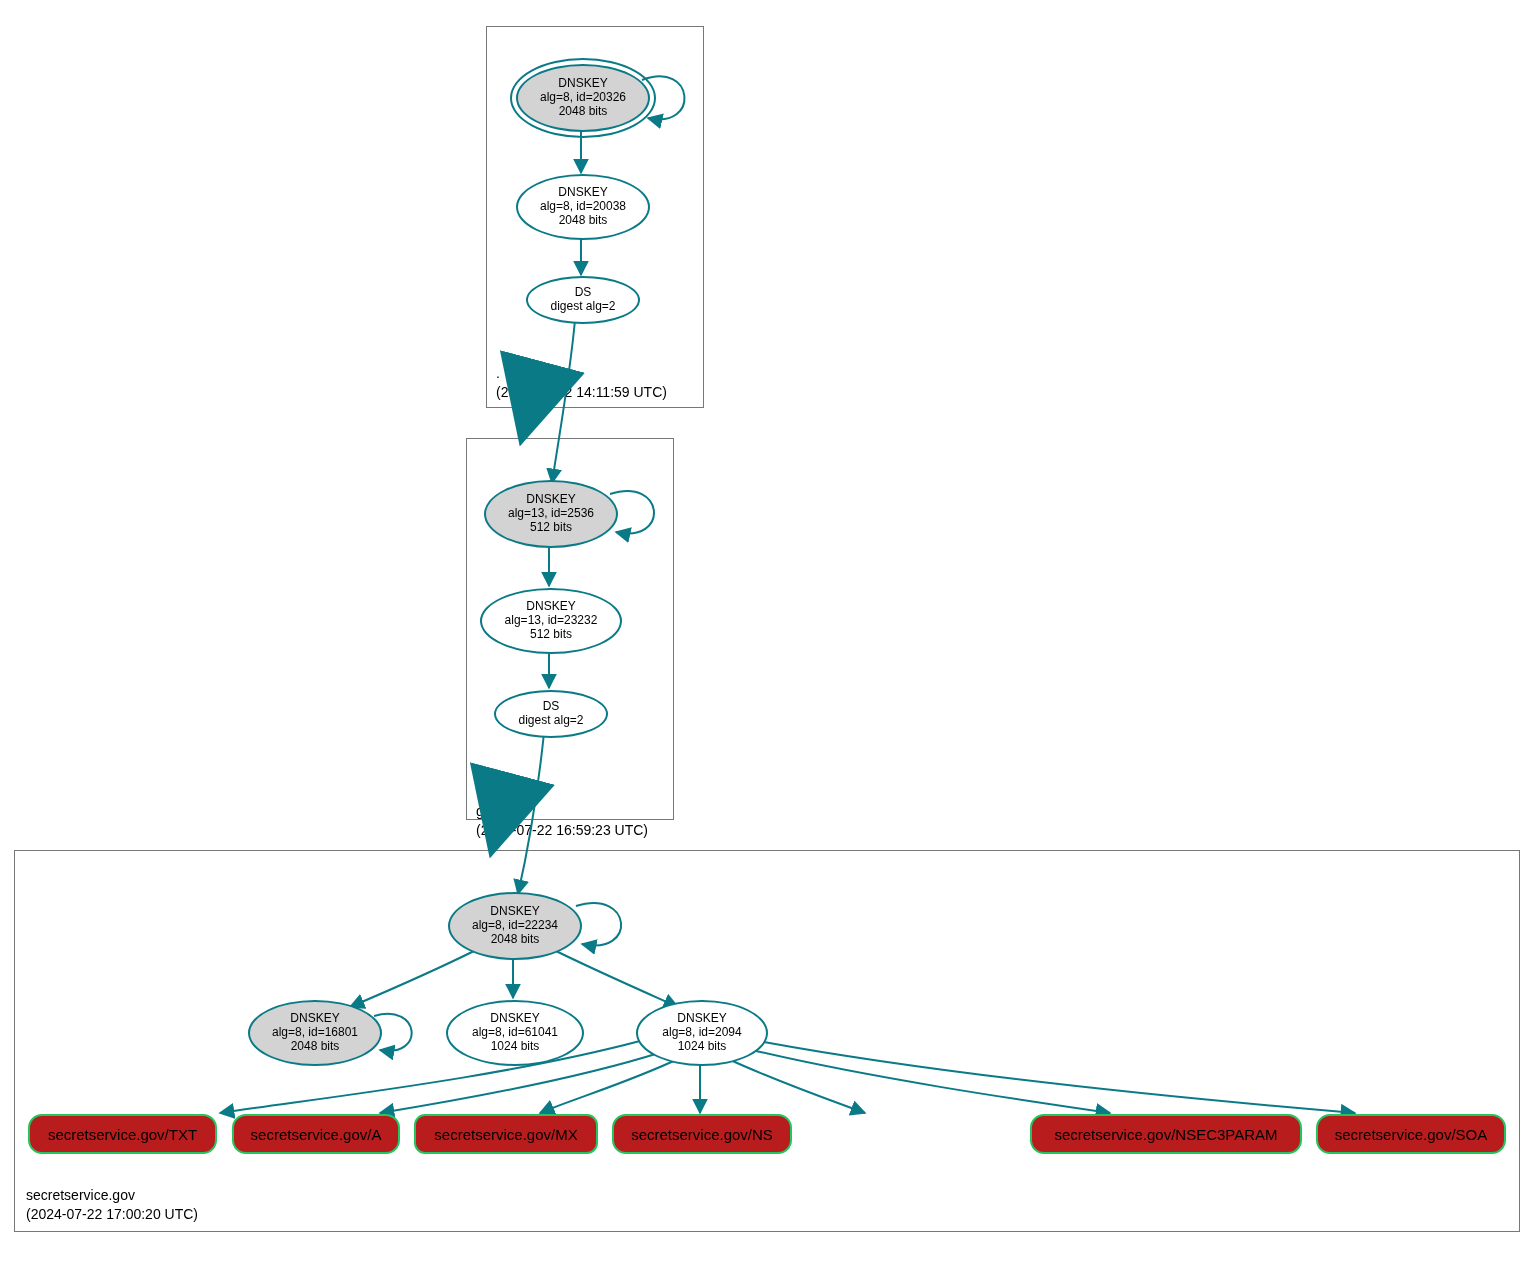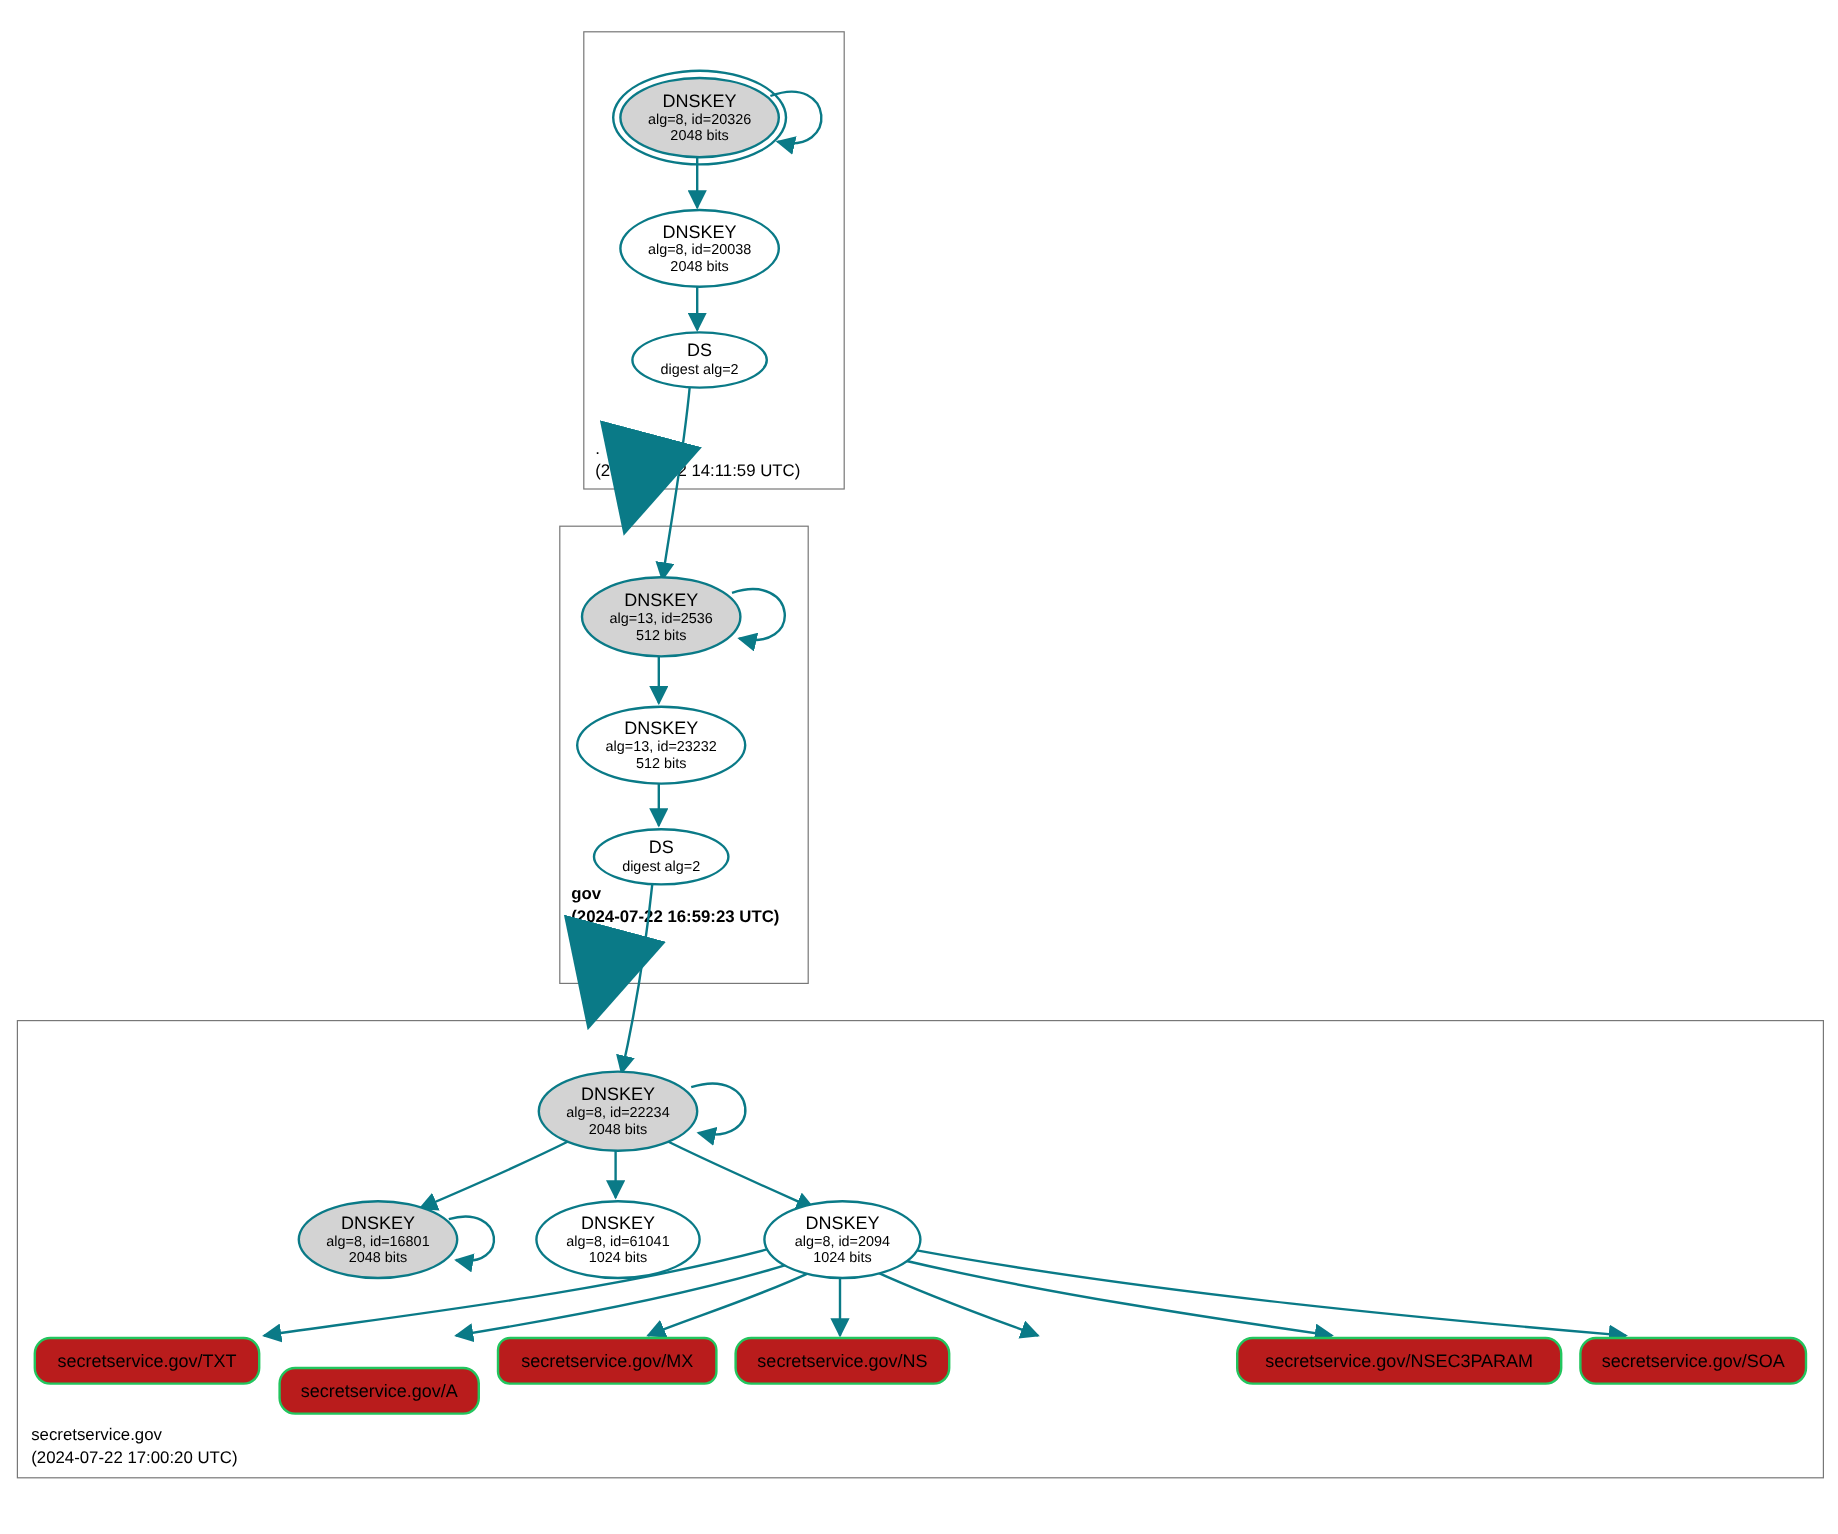--- a/index.html
+++ b/index.html
@@ -41,21 +41,21 @@
     border-radius: 50%;
     display: flex;
     flex-direction: column;
     align-items: center;
     justify-content: center;
     text-align: center;
     line-height: 1.15;
     background: #ffffff;
   }
   .node.grey { background: #d3d3d3; }
-  .node .title { font-size: 15px; }
+  .node .title { font-size: 12px; }
   .node .sub   { font-size: 12px; }
   .node-root-outer {
     position: absolute;
     border: 2px solid #0a7a87;
     border-radius: 50%;
     background: transparent;
   }
   .rrset {
     position: absolute;
     border: 2px solid #22c55e;
@@ -73,21 +73,21 @@
 
 <div class="canvas">
 
   <div class="zonebox" style="left:486px; top:26px; width:216px; height:380px;"></div>
   <div class="zonelabel" style="left:496px; top:364px;">
     <span>.</span><br>
     <span>(2024-07-22 14:11:59 UTC)</span>
   </div>
 
   <div class="zonebox" style="left:466px; top:438px; width:206px; height:380px;"></div>
-  <div class="zonelabel" style="left:476px; top:735px;font-weight:bold;">
+  <div class="zonelabel" style="left:476px; top:802px;">
     <span>gov</span><br>
     <span>(2024-07-22 16:59:23 UTC)</span>
   </div>
 
   <div class="zonebox" style="left:14px; top:850px; width:1504px; height:380px;"></div>
   <div class="zonelabel" style="left:26px; top:1186px;">
     <span>secretservice.gov</span><br>
     <span>(2024-07-22 17:00:20 UTC)</span>
   </div>
 
@@ -186,19 +186,19 @@
     <div class="sub">alg=8, id=61041</div>
     <div class="sub">1024 bits</div>
   </div>
   <div class="node" style="left:636px; top:1000px; width:128px; height:62px;">
     <div class="title">DNSKEY</div>
     <div class="sub">alg=8, id=2094</div>
     <div class="sub">1024 bits</div>
   </div>
 
   <div class="rrset" style="left:28px;  top:1114px; width:185px; height:36px;">secretservice.gov/TXT</div>
-  <div class="rrset" style="left:232px; top:1114px; width:164px; height:36px;margin-top:25px;">secretservice.gov/A</div>
+  <div class="rrset" style="left:232px; top:1114px; width:164px; height:36px;">secretservice.gov/A</div>
   <div class="rrset" style="left:414px; top:1114px; width:180px; height:36px;border-radius:11px;">secretservice.gov/MX</div>
   <div class="rrset" style="left:612px; top:1114px; width:176px; height:36px;">secretservice.gov/NS</div>
   <div class="rrset" style="left:1030px; top:1114px; width:268px; height:36px;">secretservice.gov/NSEC3PARAM</div>
   <div class="rrset" style="left:1316px; top:1114px; width:186px; height:36px;">secretservice.gov/SOA</div>
 
 </div>
 
 </body></html>

